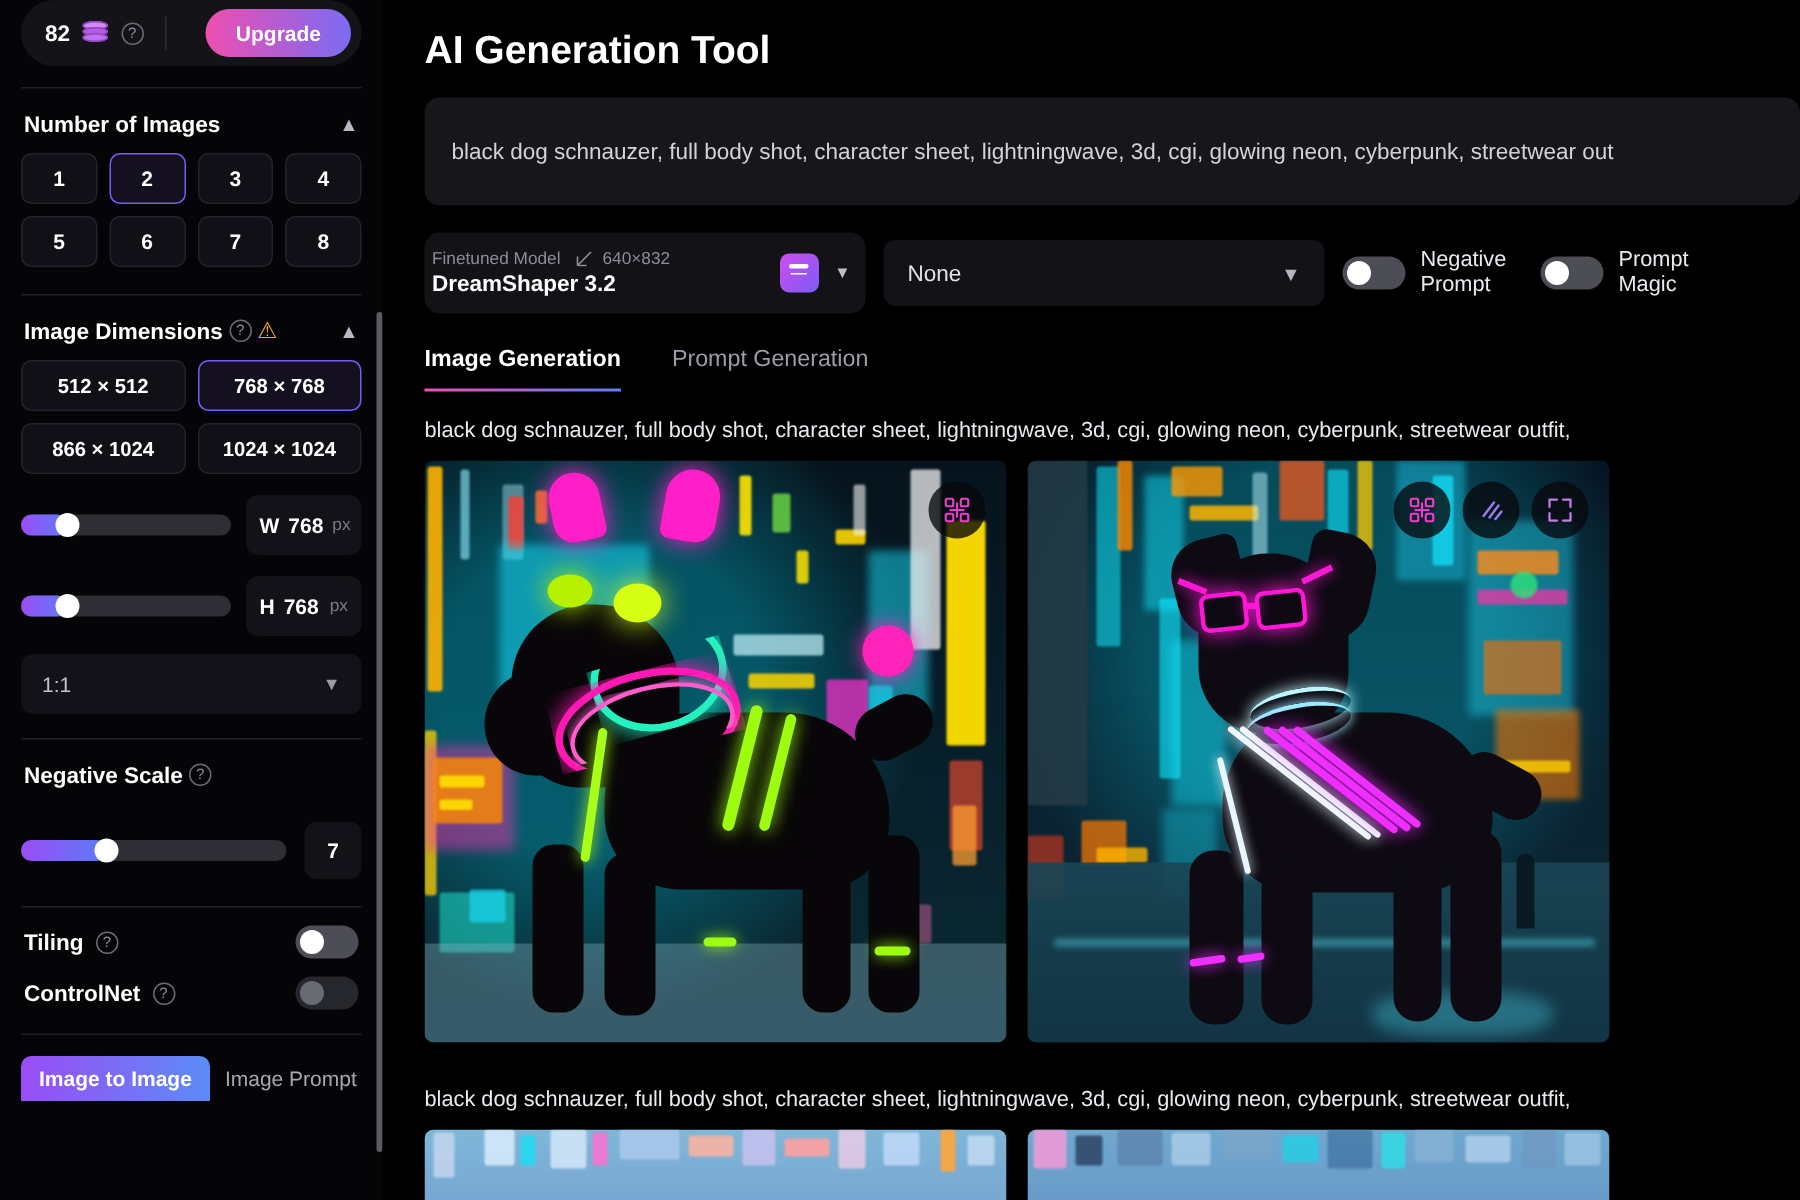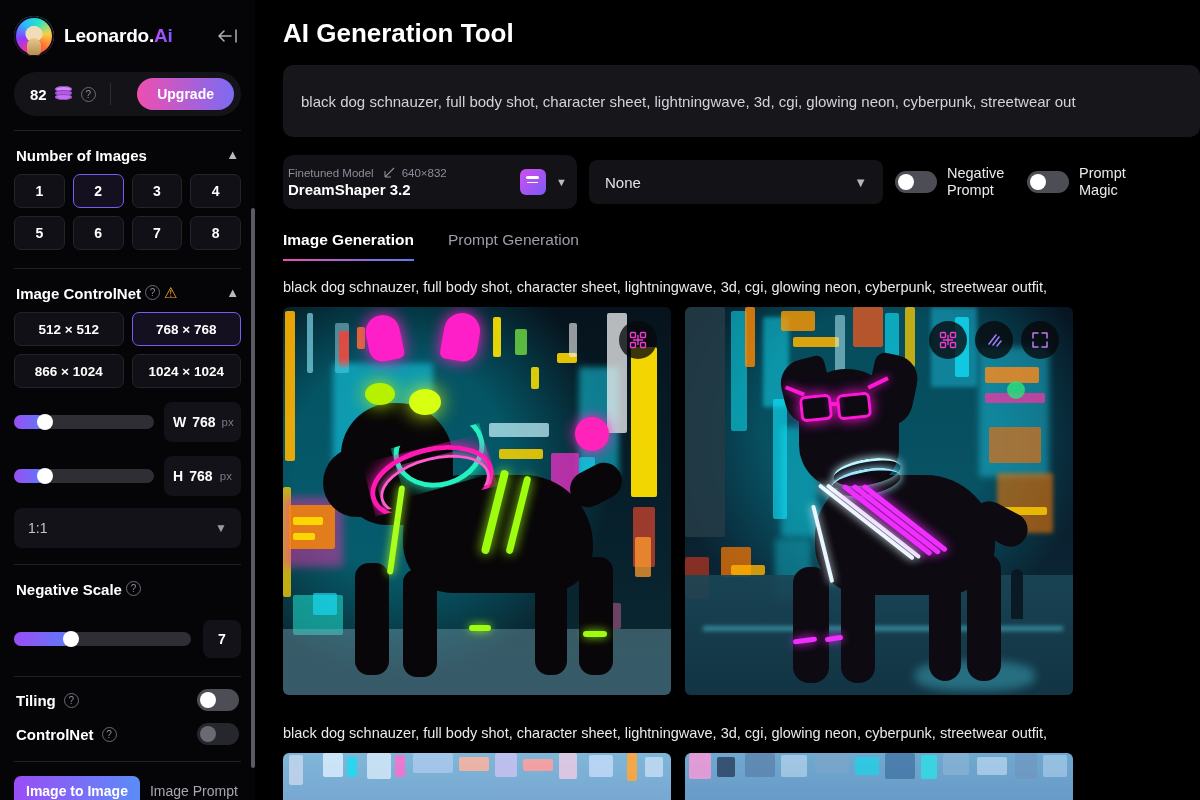--- a/index.html
+++ b/index.html
@@ -244,32 +244,20 @@
   .img-row2{ display:flex;gap:14px; }
   .gen-img2{ width:388px;height:120px;border-radius:6px 6px 0 0;position:relative;overflow:hidden;flex:none; }
 </style>
 </head>
 <body>
 
 <div class="app">
 
   <aside class="sidebar">
 
-    <div class="brand-row">
-      <div class="avatar"></div>
-      <div class="brand-name">
-        <span>Leonardo.</span><span class="ai">Ai</span>
-      </div>
-      <div class="collapse-btn">
-        <svg width="22" height="16" viewBox="0 0 22 16">
-            <path d="M14 8H2M2 8l5-5M2 8l5 5" stroke="#b0b0bb" stroke-width="1.5" fill="none" stroke-linecap="round" stroke-linejoin="round"></path>
-            <path d="M19 2v12" stroke="#b0b0bb" stroke-width="1.5" stroke-linecap="round"></path>
-          </svg>
-      </div>
-    </div>
 
     <div class="credits-bar">
       <span class="credit-num">82</span>
       <span class="coin">
           <i></i>
           <i></i>
           <i></i>
         </span>
       <span class="qmark">?</span>
       <span class="vdiv"></span>
@@ -289,21 +277,21 @@
       <div class="num-btn">4</div>
       <div class="num-btn">5</div>
       <div class="num-btn">6</div>
       <div class="num-btn">7</div>
       <div class="num-btn">8</div>
     </div>
 
     <div class="hr" style="margin-top:18px"></div>
 
     <div class="sec-head">
-      <span class="sec-title">Image ControlNet</span>
+      <span class="sec-title">Image Dimensions</span>
       <span class="qmark">?</span>
       <span class="warn-icon">⚠</span>
       <span class="chev-up">▲</span>
     </div>
     <div class="grid2">
       <div class="dim-btn">512 × 512</div>
       <div class="dim-btn sel">768 × 768</div>
       <div class="dim-btn">866 × 1024</div>
       <div class="dim-btn">1024 × 1024</div>
     </div>

